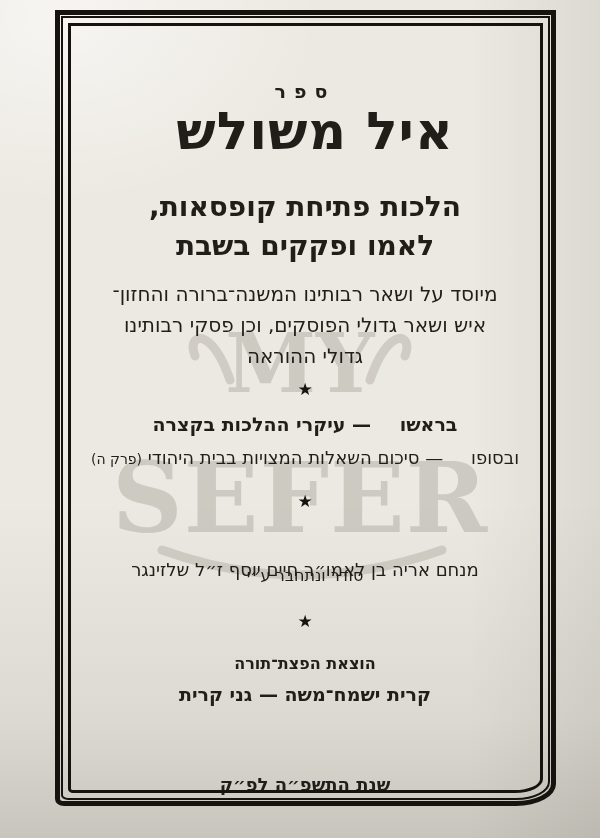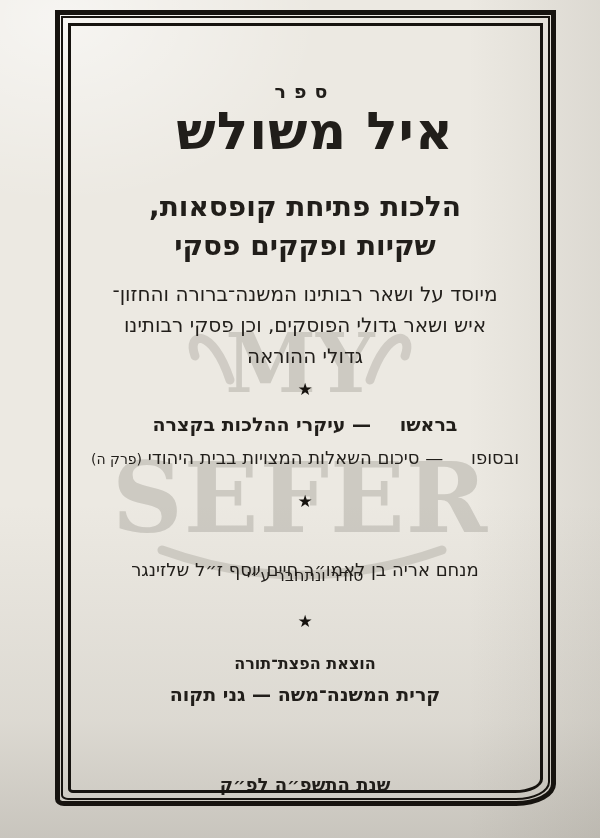--- a/index.html
+++ b/index.html
@@ -59,21 +59,21 @@
     </g>
   </svg>
 
   <div class="content">
     <div class="blk sefer">ספר</div>
 
     <h1 class="blk title">איל משולש</h1>
 
     <div class="blk subtitle">
       <div>הלכות פתיחת קופסאות,</div>
-      <div>שקיות ופקקים פסקי</div>
+      <div>לאמו ופקקים בשבת</div>
     </div>
 
     <div class="blk based">
       <div>מיוסד על ושאר רבותינו המשנה־ברורה והחזון־</div>
       <div>איש ושאר גדולי הפוסקים, וכן פסקי רבותינו</div>
       <div>גדולי ההוראה</div>
     </div>
 
     <div class="blk star star1">★</div>
 
@@ -88,21 +88,21 @@
     </div>
 
     <div class="blk star star2">★</div>
 
     <div class="blk arranged">סודר ונתחבר ע״י</div>
     <div class="blk name">מנחם אריה בן לאמו״ר חיים יוסף ז״ל שלזינגר</div>
 
     <div class="blk star star3">★</div>
 
     <div class="blk pub1">הוצאת הפצת־תורה</div>
-    <div class="blk pub2">קרית המשנה־משה — גני תקוה</div>
+    <div class="blk pub2">קרית ישמח־משה — גני קרית</div>
 
     <div class="blk year">שנת התשפ״ה לפ״ק</div>
   </div>
 
   <div class="frame-outer">
     <div class="frame-mid">
       <div class="frame-inner"></div>
     </div>
   </div>
 

